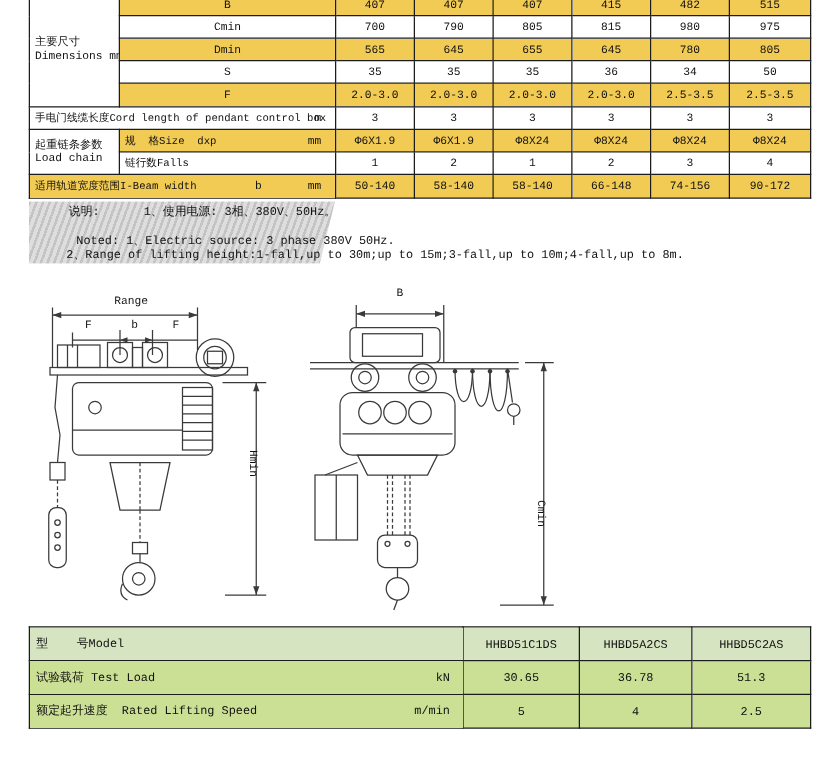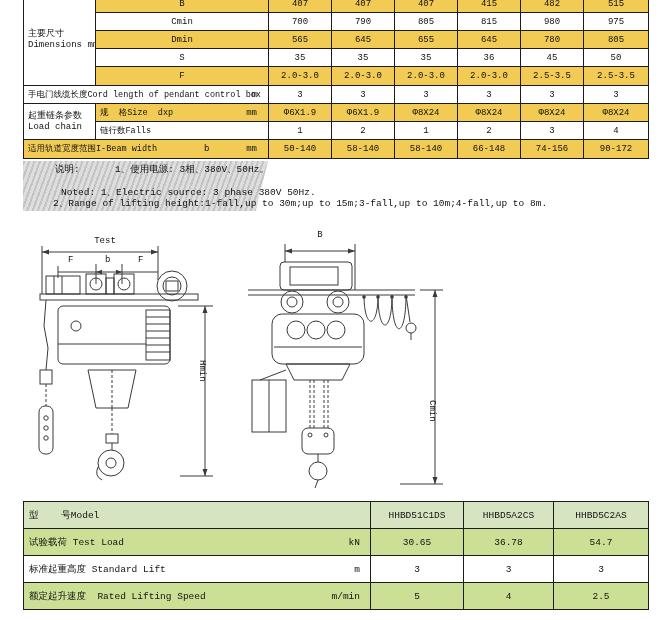--- a/index.html
+++ b/index.html
@@ -101,21 +101,21 @@
       <td class="yel">645</td>
       <td class="yel">780</td>
       <td class="yel">805</td>
     </tr>
     <tr>
       <td class="pn">S</td>
       <td>35</td>
       <td>35</td>
       <td>35</td>
       <td>36</td>
-      <td>45</td>
+      <td>34</td>
       <td>50</td>
     </tr>
     <tr class="h19">
       <td class="pn yel">F</td>
       <td class="yel">2.0-3.0</td>
       <td class="yel">2.0-3.0</td>
       <td class="yel">2.0-3.0</td>
       <td class="yel">2.0-3.0</td>
       <td class="yel">2.5-3.5</td>
       <td class="yel">2.5-3.5</td>
@@ -243,21 +243,21 @@
 
       <polyline points="16,64 14,90 18,112 16,134"></polyline>
       <rect x="10" y="134" width="12" height="14"></rect>
       <line class="dash" x1="16" y1="148" x2="16" y2="170"></line>
       <rect x="9" y="170" width="14" height="48" rx="6"></rect>
       <circle cx="16" cy="182" r="2.2"></circle>
       <circle cx="16" cy="192" r="2.2"></circle>
       <circle cx="16" cy="202" r="2.2"></circle>
     </svg>
   </div>
-  <span class="dlab" style="left:85px;top:237px;width:40px;text-align:center;">Test</span>
+  <span class="dlab" style="left:85px;top:237px;width:40px;text-align:center;">Range</span>
   <span class="dlab" style="left:68px;top:256px;">F</span>
   <span class="dlab" style="left:105px;top:256px;">b</span>
   <span class="dlab" style="left:138px;top:256px;">F</span>
   <span class="dlab vlab" style="left:197px;top:360px;">Hmin</span>
 
   <div class="diag" style="left:240px;top:230px;width:205px;height:262px;">
     <svg width="205" height="262" viewBox="0 0 205 262">
 
       <line x1="45" y1="21" x2="115" y2="21"></line>
       <polygon class="ar" points="45,21 52,18.5 52,23.5"></polygon>
@@ -337,30 +337,21 @@
       <td class="gh">HHBD5A2CS</td>
       <td class="gh">HHBD5C2AS</td>
     </tr>
     <tr>
       <td class="slab gr">
         <span class="lab">试验载荷 Test Load</span>
         <span class="u">kN</span>
       </td>
       <td class="gr">30.65</td>
       <td class="gr">36.78</td>
-      <td class="gr">54.7</td>
-    </tr>
-    <tr>
-      <td class="slab">
-        <span class="lab">标准起重高度 Standard Lift</span>
-        <span class="u">m</span>
-      </td>
-      <td>3</td>
-      <td>3</td>
-      <td>3</td>
+      <td class="gr">51.3</td>
     </tr>
     <tr>
       <td class="slab gr">
         <span class="lab">额定起升速度  Rated Lifting Speed</span>
         <span class="u">m/min</span>
       </td>
       <td class="gr">5</td>
       <td class="gr">4</td>
       <td class="gr">2.5</td>
     </tr>

